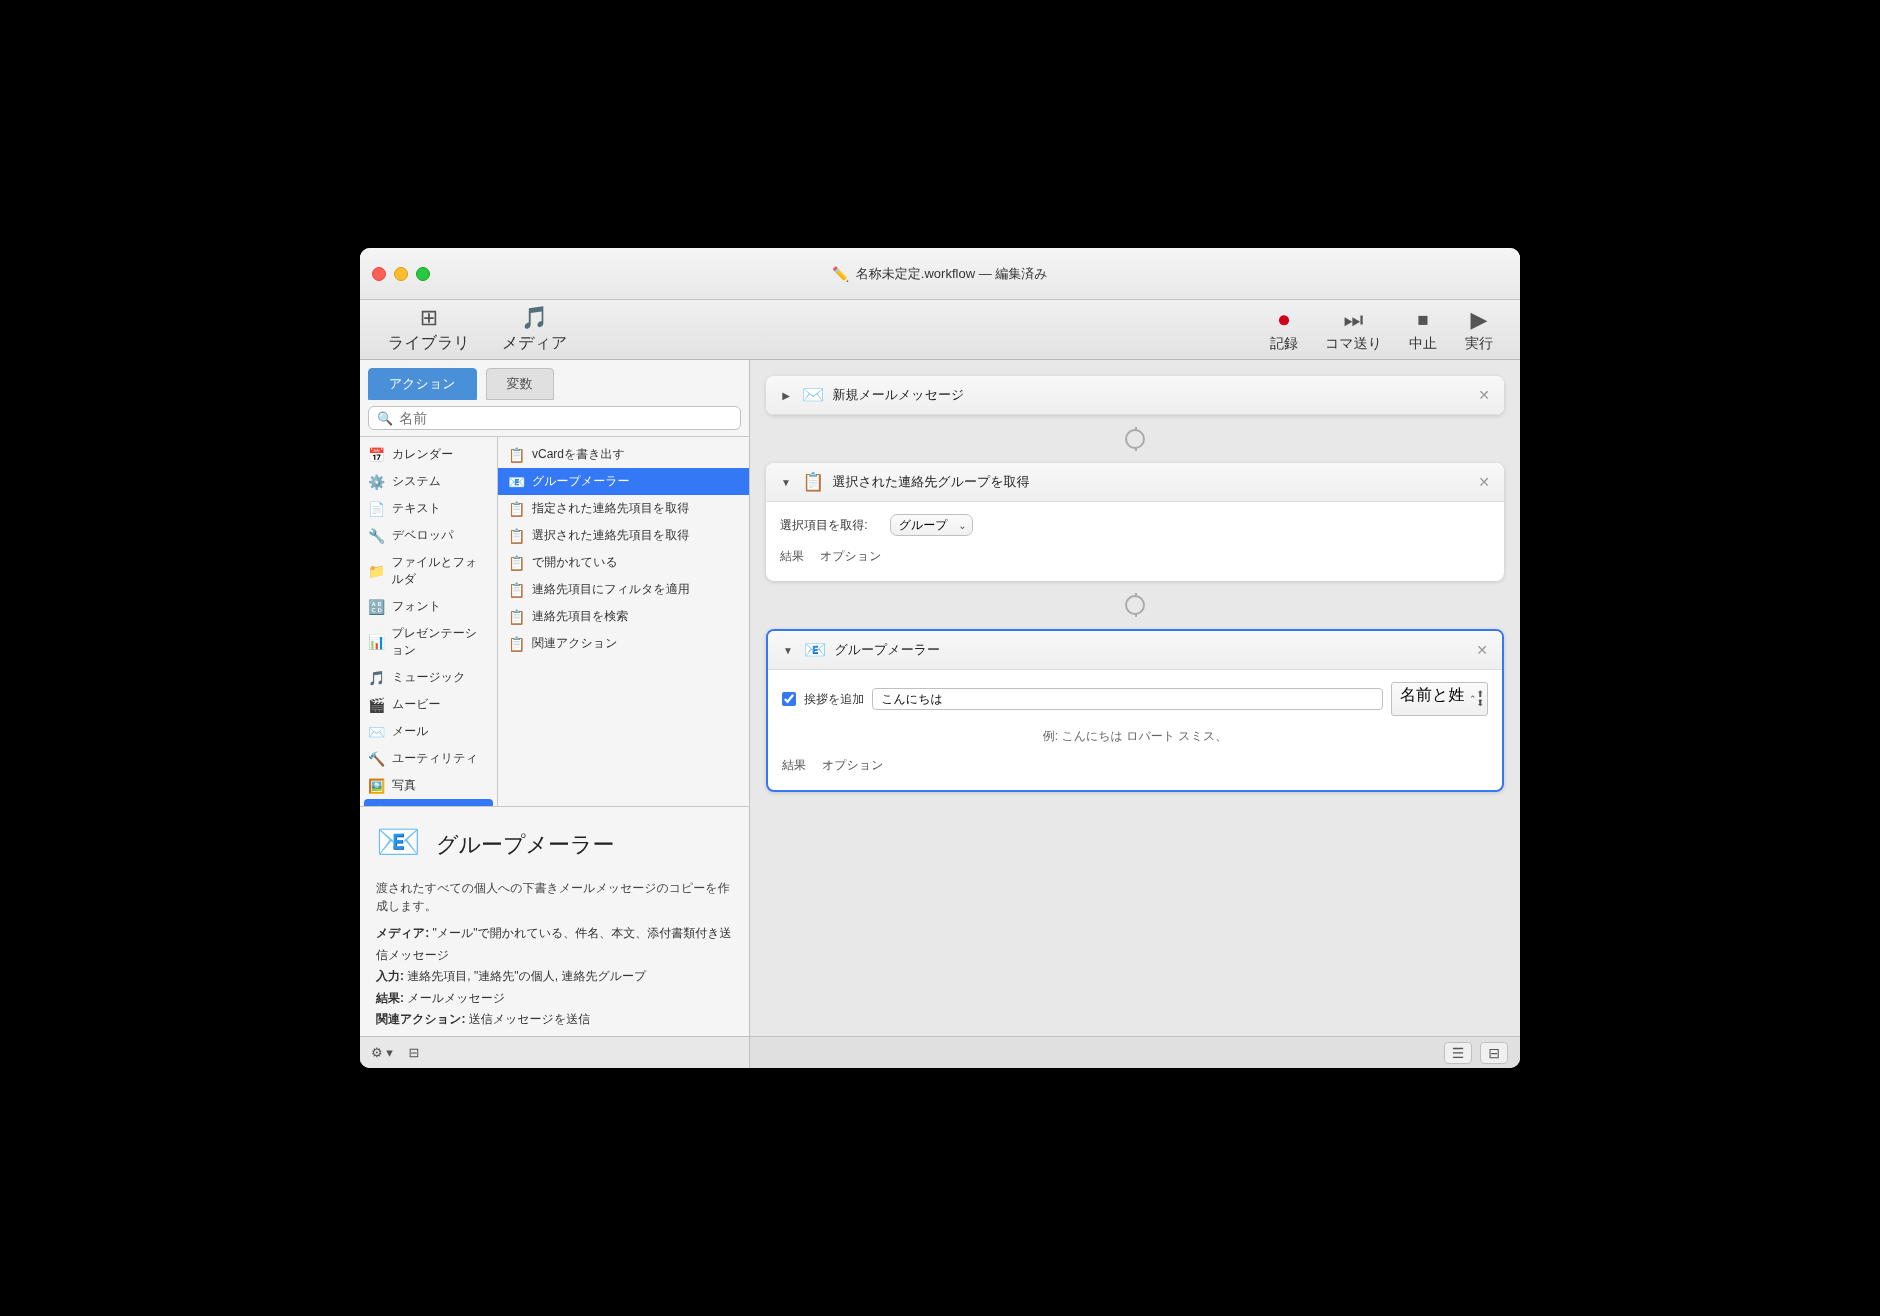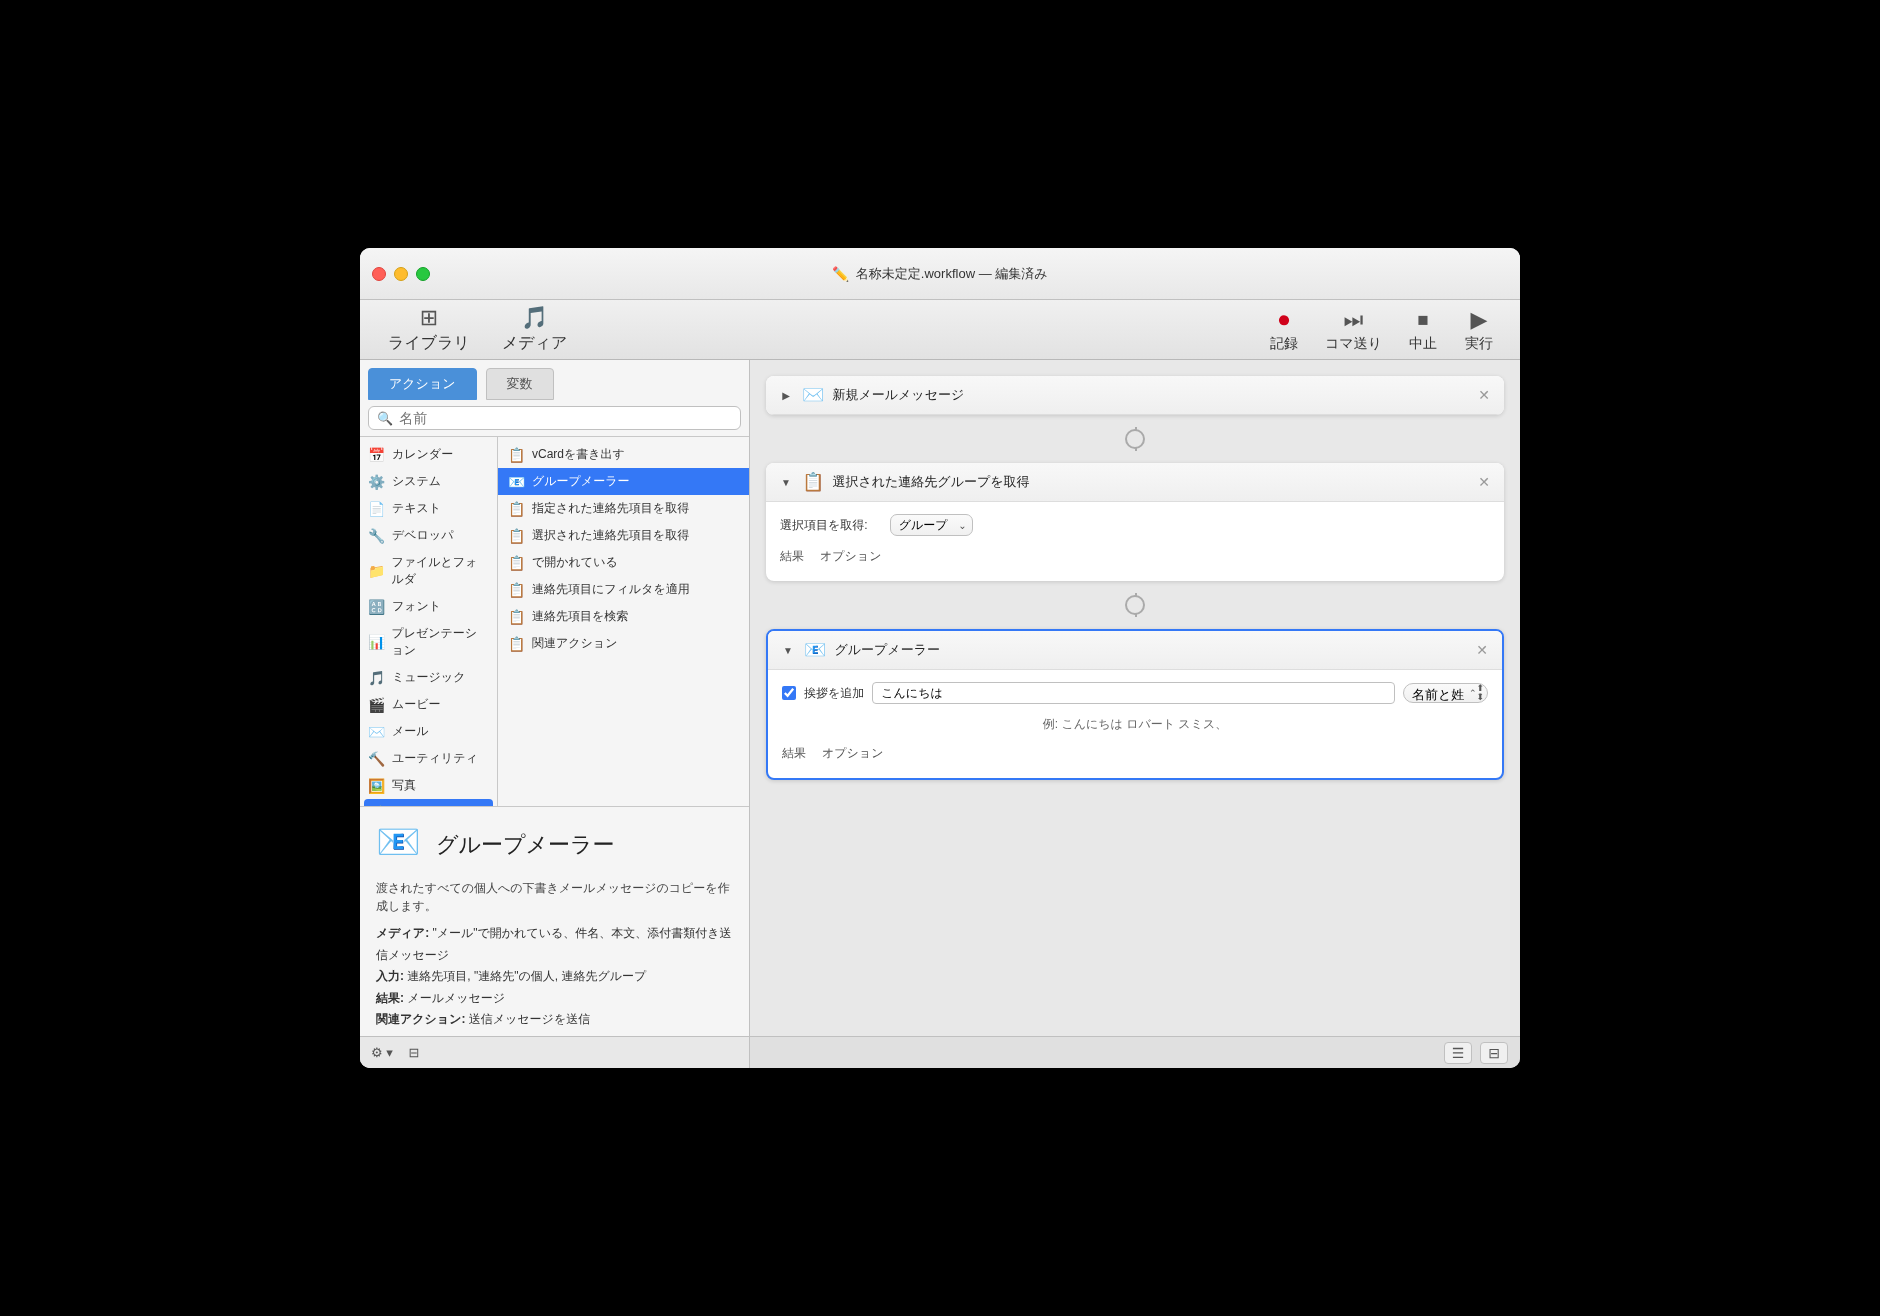--- a/index.html
+++ b/index.html
@@ -391,24 +391,24 @@
     }
     .wf-text-input {
       flex: 1;
       border: 1px solid #c0c0c0;
       border-radius: 4px;
       padding: 3px 8px;
       font-size: 12px;
       outline: none;
     }
     .wf-name-select {
-      padding: 3px 22px 0 8px;
-      font-size: 13px;
+      padding: 3px 22px 12px 8px;
+      font-size: 16px;
       border: 1px solid #c0c0c0;
-      border-radius: 11px;
+      border-radius: 3px;
       background: linear-gradient(to bottom, #fafafa, #f0f0f0);
       appearance: none;
       -webkit-appearance: none;
     }
     .wf-name-select-wrap {
       position: relative;
       display: inline-flex;
       align-items: center;
     }
     .wf-name-select-wrap::after {

